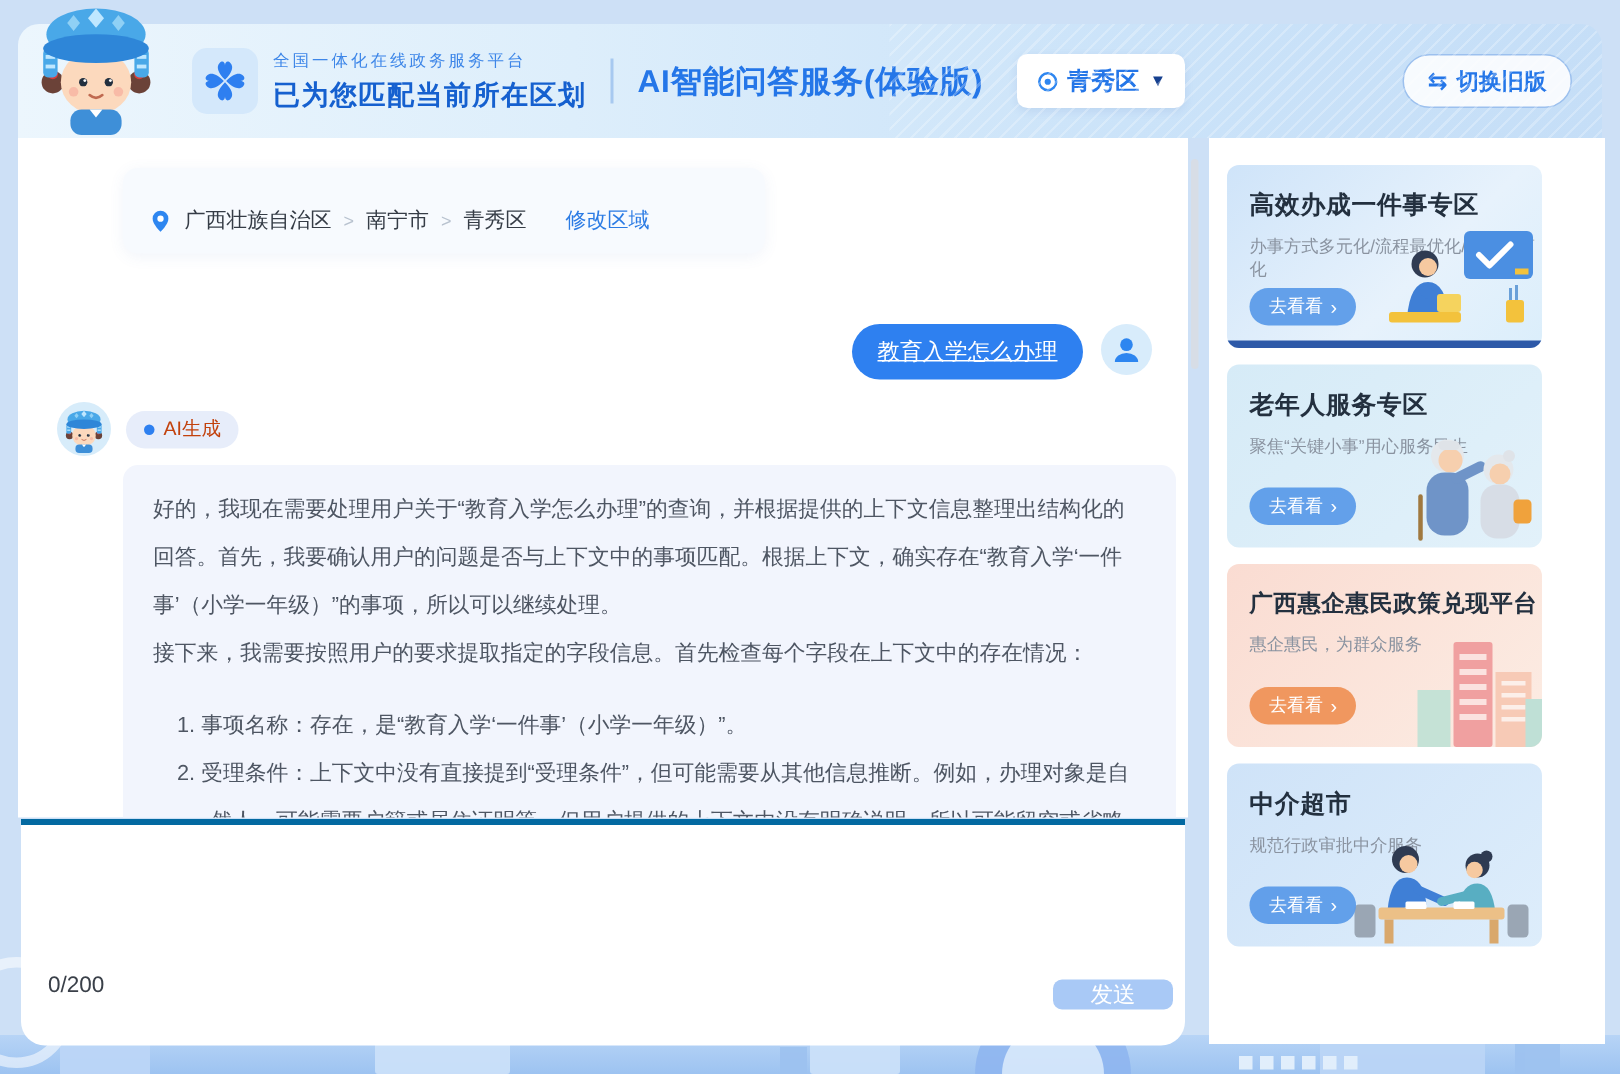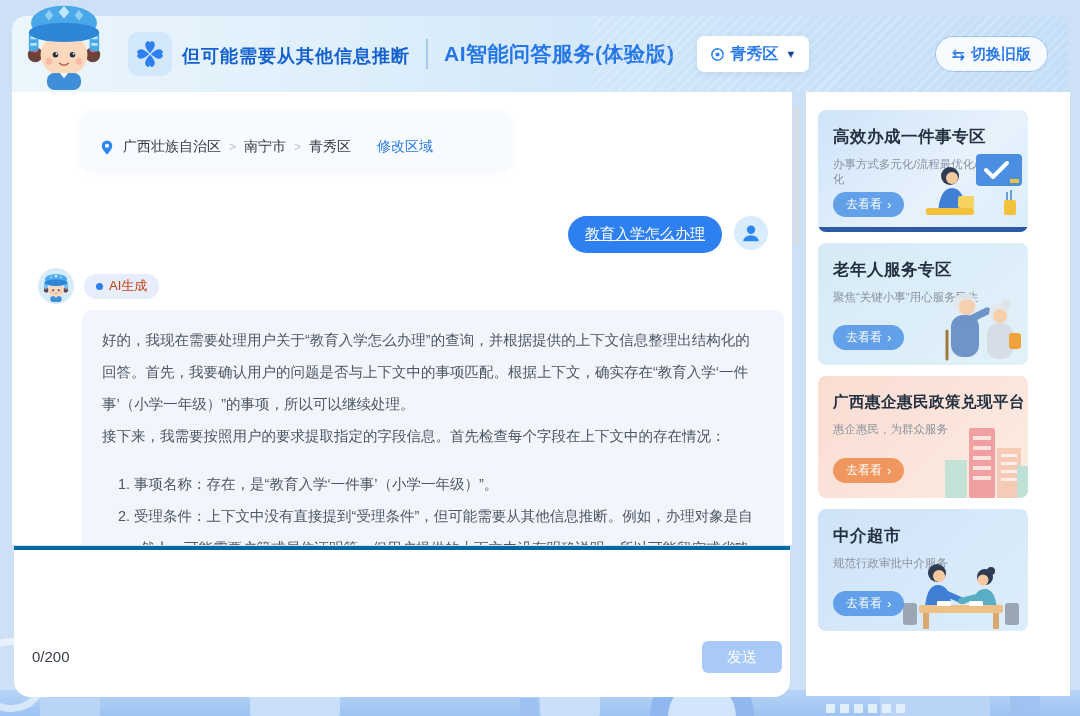--- a/index.html
+++ b/index.html
@@ -73,21 +73,21 @@
 
   .chat-scrollbar{position:absolute;left:794px;top:106px;width:5px;height:140px;border-radius:3px;
     background:#d7dde6;z-index:3;cursor:pointer;}
 
   
   .input-panel{position:absolute;left:14px;top:546px;width:776px;height:147px;background:#ffffff;
     border-radius:0 0 16px 16px;z-index:2;border-top:4px solid #0369a1;}
   .msg-input{position:absolute;left:18px;top:12px;width:600px;height:78px;border:none;outline:none;
     resize:none;font-family:"Liberation Sans","DejaVu Sans",sans-serif;font-size:15px;color:#333;background:transparent;}
   .char-counter{position:absolute;left:18px;bottom:32px;font-size:15px;color:#3a4049;}
-  .send-btn{position:absolute;right:8px;bottom:24px;width:80px;height:32px;background:#a9c9f6;
+  .send-btn{position:absolute;right:8px;bottom:24px;width:80px;height:20px;background:#a9c9f6;
     color:#ffffff;font-size:15px;border:none;border-radius:6px;cursor:pointer;
     font-family:"Liberation Sans","DejaVu Sans",sans-serif;}
 
   
   .sidebar{position:absolute;left:806px;top:92px;width:264px;height:604px;background:#ffffff;z-index:2;
     padding:18px 10px 0 12px;box-sizing:border-box;}
   .sb-header{display:flex;align-items:center;margin:0 0 14px 2px;height:22px;}
   .sb-bar{width:5px;height:17px;border-radius:2.5px;background:#2e7ff0;margin-right:8px;}
   .sb-title{font-size:17px;font-weight:bold;color:#1c2127;}
   .sb-card{position:relative;width:210px;height:122px;border-radius:8px;margin-bottom:11px;
@@ -198,21 +198,22 @@
 
   <div class="header">
     <div class="hatch"></div>
     <div class="brand">
       <div class="logo-badge">
         <svg width="32" height="32">
             <use href="#sym-clover"></use>
           </svg>
       </div>
       <div class="brand-text">
-        <div class="big">但可能需要从其他信息推断</div>
+        <div class="small">全国一体化在线政务服务平台</div>
+        <div class="big">已为您匹配当前所在区划</div>
       </div>
     </div>
     <div class="v-divider"></div>
     <div class="page-title">AI智能问答服务(体验版)</div>
     <div class="region-chip">
       <svg width="15" height="15">
           <use href="#sym-ring-pin"></use>
         </svg>
       <span class="label">青秀区</span>
       <span class="caret">▼</span>

